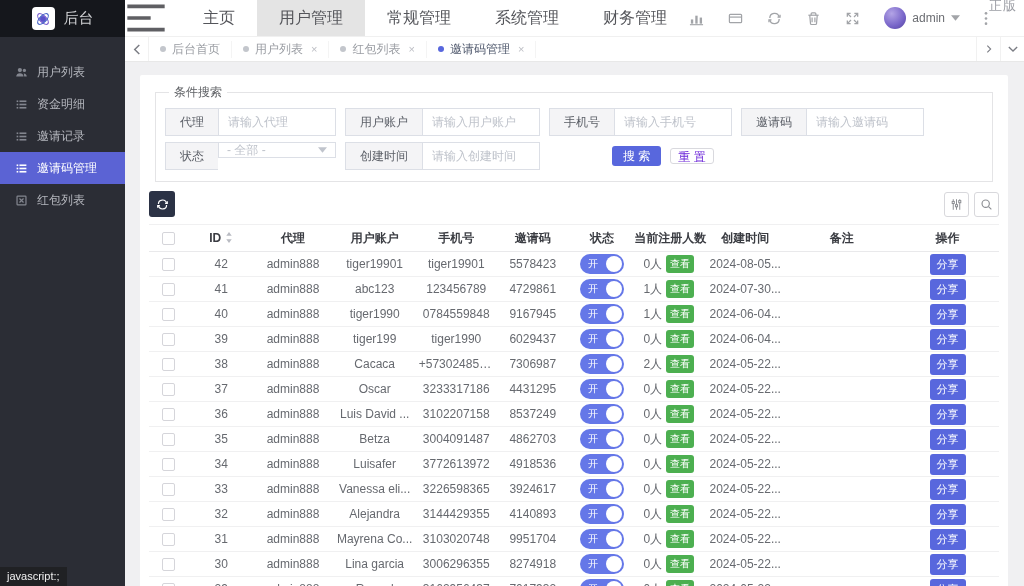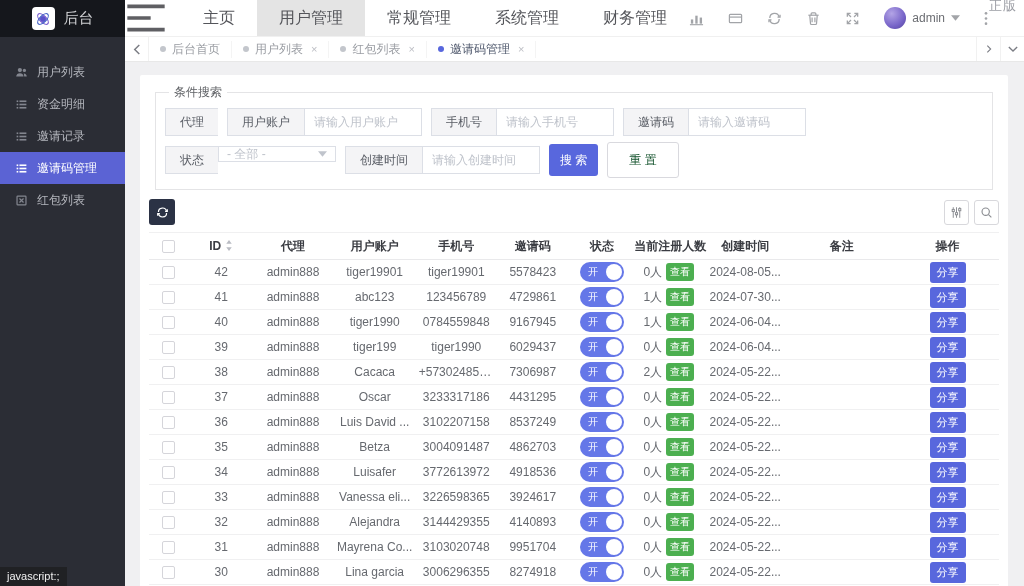--- a/index.html
+++ b/index.html
@@ -48,22 +48,22 @@
   fieldset.search{border:1px solid #e4e4e6;margin:0 9px;padding:1px 9px 11px;}
   fieldset.search legend{font-size:12px;color:#606266;padding:0 5px;margin-left:4px;}
   .form-row{display:flex;align-items:center;gap:9px;margin-top:6px;}
   .row2-fields{display:flex;gap:9px;}
   .fgroup{display:flex;}
   .flabel{background:#f4f4f6;border:1px solid #dcdfe6;border-right:none;height:28px;line-height:26px;padding:0 14px;font-size:12px;color:#5a5e66;white-space:nowrap;}
   .finput{height:28px;width:118px;border:1px solid #dcdfe6;padding:0 9px;font-size:12px;color:#606266;outline:none;background:#fff;border-radius:0;}
   .finput::placeholder{color:#bfc3cb;}
   .fselect{height:16px;width:118px;border:1px solid #dcdfe6;display:flex;align-items:center;justify-content:space-between;padding:0 8px;font-size:12px;color:#bfc3cb;background:#fff;cursor:pointer;}
   .fsel-caret{width:9px;height:6px;color:#c0c4cc;display:flex;}
-  .btn-search{height:32px;padding:0 11px;background:var(--accent);color:#fff;border:none;border-radius:3px;font-size:12px;cursor:pointer;}
-  .btn-reset{height:36px;padding:0 21px;background:#fff;color:#14532d;border:1px solid #d9d9de;border-radius:3px;font-size:12px;cursor:pointer;}
+  .btn-search{margin-left:63px;height:20px;padding:0 11px;background:var(--accent);color:#fff;border:none;border-radius:3px;font-size:12px;cursor:pointer;}
+  .btn-reset{height:16px;padding:0 7px;background:#fff;color:#6d28d9;border:1px solid #d9d9de;border-radius:3px;font-size:12px;cursor:pointer;}
 
   .toolbar{display:flex;align-items:center;justify-content:space-between;margin:9px 3px 7px;}
   .btn-refresh{width:26px;height:26px;background:#2b3245;border:none;border-radius:3px;color:#fff;display:flex;align-items:center;justify-content:center;cursor:pointer;}
   .btn-refresh svg{width:13px;height:13px;}
   .tool-right{display:flex;gap:5px;}
   .tool-btn{width:25px;height:25px;background:#fff;border:1px solid #d8d8dc;border-radius:3px;color:#8b8d92;display:flex;align-items:center;justify-content:center;cursor:pointer;}
   .tool-btn svg{width:13px;height:13px;}
 
   table.grid{width:calc(100% - 6px);margin:0 3px;border-collapse:collapse;table-layout:fixed;}
   .grid th{height:27px;font-size:12px;color:#3a3c42;font-weight:bold;border-top:1px solid #f0f0f1;border-bottom:1px solid #e9e9eb;text-align:center;white-space:nowrap;}
@@ -268,20 +268,21 @@
   </aside>
 
 <main class="main">
   <div class="card">
 
     <fieldset class="search">
       <legend>条件搜索</legend>
       <div class="form-row">
           <div class="fgroup">
             <span class="flabel">代理</span>
+            <input class="finput" type="text" placeholder="请输入代理" style="">
           </div>
           <div class="fgroup">
             <span class="flabel">用户账户</span>
             <input class="finput" type="text" placeholder="请输入用户账户" style="">
           </div>
           <div class="fgroup">
             <span class="flabel">手机号</span>
             <input class="finput" type="text" placeholder="请输入手机号" style="">
           </div>
           <div class="fgroup">

